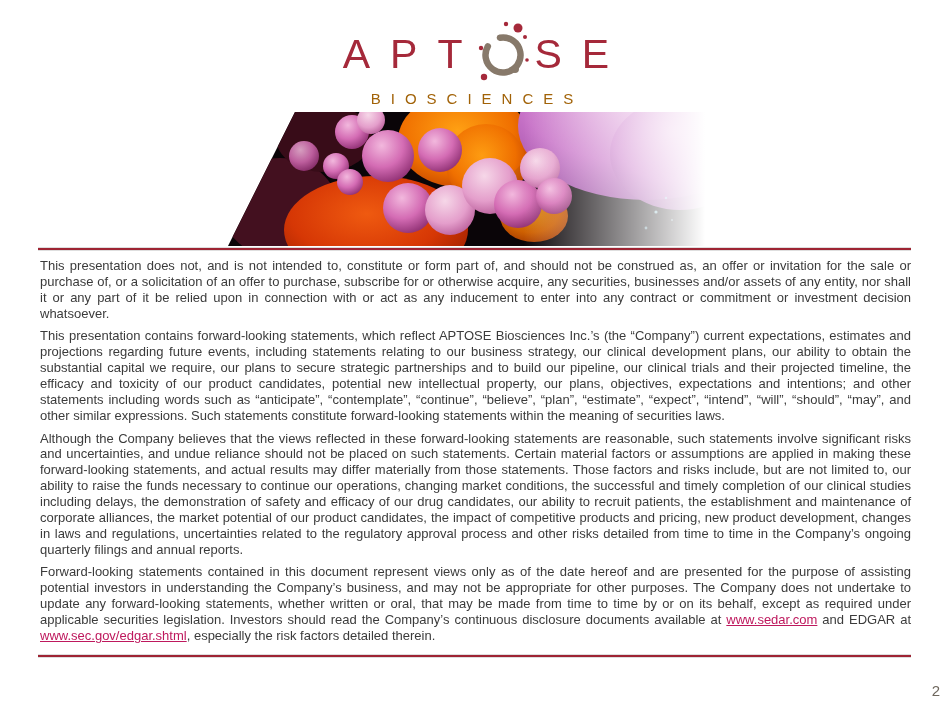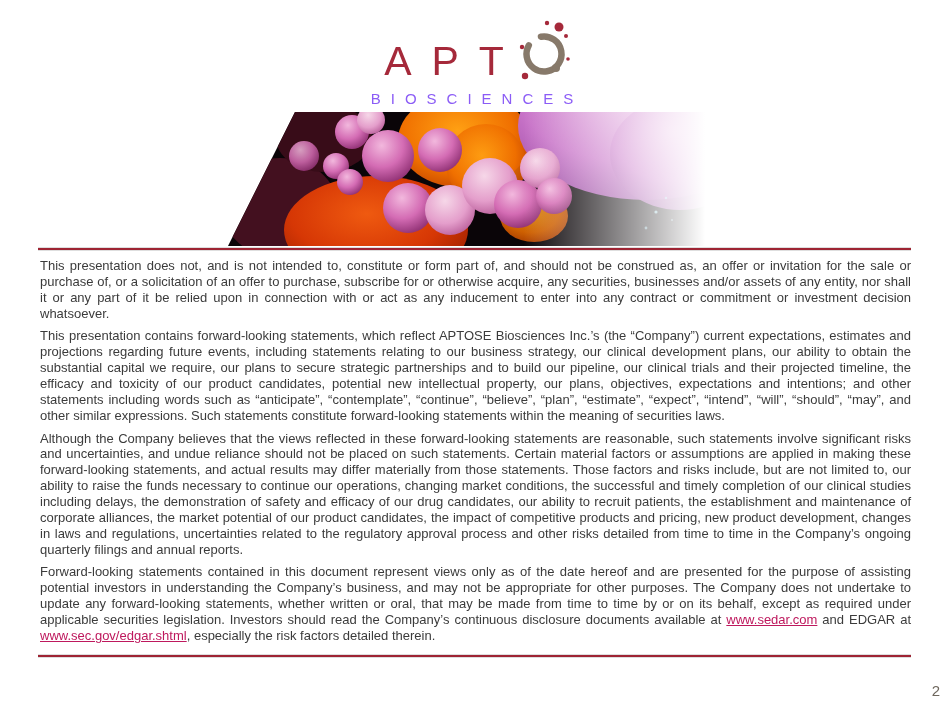--- a/index.html
+++ b/index.html
@@ -15,40 +15,40 @@
   }
 
   
   .logo-block {
     position: absolute;
     top: 26px; left: 0; right: 0;
     text-align: center;
   }
   .brand-row {
     display: flex;
-    align-items: flex-end;
+    align-items: center;
     justify-content: center;
     height: 56px;
   }
   .brand-part {
     font-size: 41px;
     font-weight: 400;
     letter-spacing: 20px;
     color: #a5293a;
     line-height: 1;
     padding-left: 8px;
   }
   .brand-part.right { padding-left: 2px; margin-right: -14px; }
   .logo-o { width: 54px; height: 62px; margin: -4px 2px 0 -6px; }
   .logo-subtitle {
     margin-top: 8px;
     font-size: 15px;
     letter-spacing: 10px;
     padding-left: 4px;
-    color: #8b5cf6;
+    color: #a16207;
   }
 
   
   .hero {
     position: absolute;
     left: 228px; top: 112px;
     width: 492px; height: 134px;
   }
   .hero svg { display: block; }
 
@@ -101,20 +101,21 @@
       <svg class="logo-o" viewBox="0 0 54 62">
         <circle cx="26" cy="34" r="17.5" fill="none" stroke="#87796a" stroke-width="6.5" stroke-linecap="round" stroke-dasharray="94 16" transform="rotate(-100 26 34)"></circle>
         <circle cx="38" cy="48" r="4" fill="#87796a"></circle>
         <circle cx="41" cy="7" r="4.5" fill="#a5293a"></circle>
         <circle cx="48" cy="16" r="2" fill="#a5293a"></circle>
         <circle cx="29" cy="3" r="2.2" fill="#a5293a"></circle>
         <circle cx="4" cy="27" r="2.2" fill="#a5293a"></circle>
         <circle cx="7" cy="56" r="3.2" fill="#a5293a"></circle>
         <circle cx="50" cy="39" r="1.8" fill="#a5293a"></circle>
       </svg>
+      <span class="brand-part right">SE</span>
     </div>
     <div class="logo-subtitle">BIOSCIENCES</div>
   </div>
 
   <div class="hero" aria-label="Colored electron micrograph of pink spherical cells over orange and black background, slanted left edge, fading to white on the right">
     <svg width="492" height="134" viewBox="0 0 492 134" preserveAspectRatio="none">
       <defs>
         <clipPath id="heroClip">
             <polygon points="67,0 492,0 492,134 0,134"></polygon>
           </clipPath>

